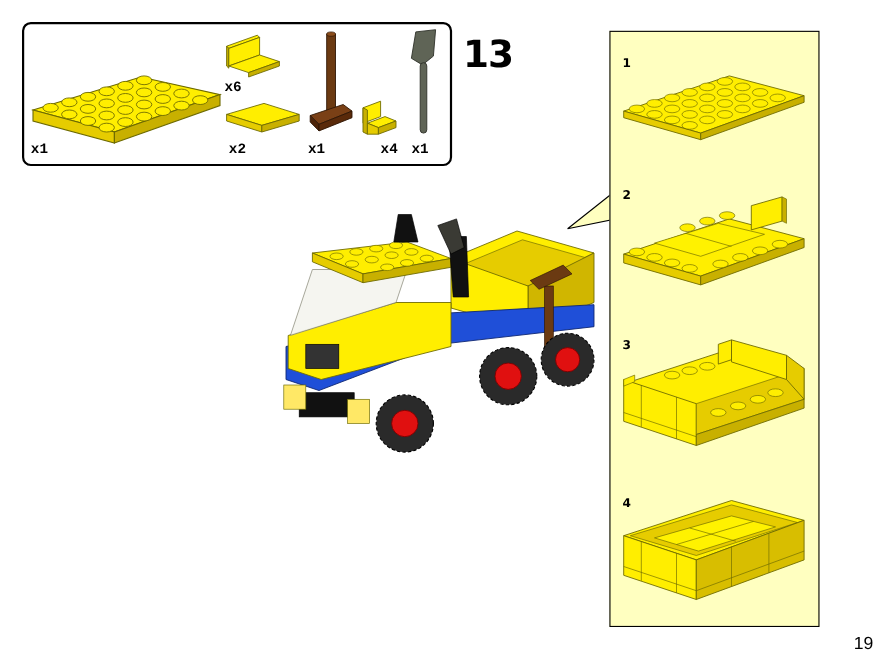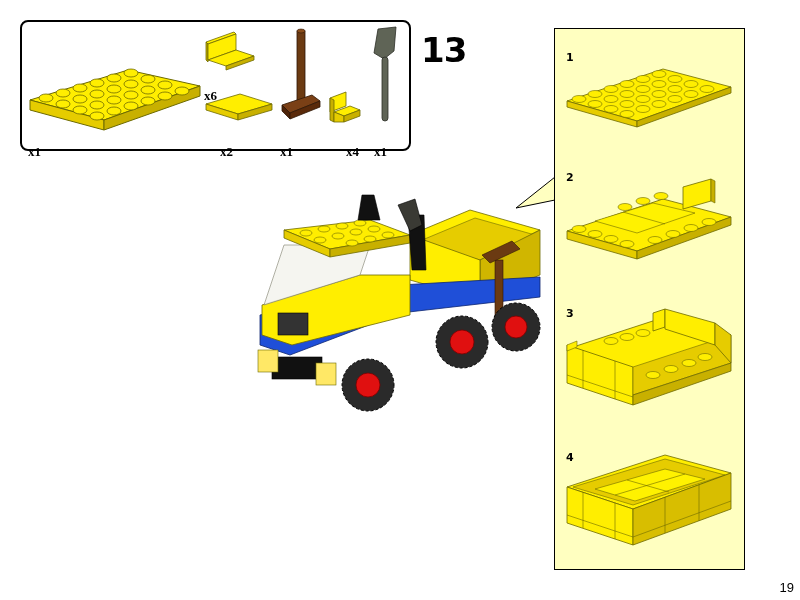--- a/index.html
+++ b/index.html
@@ -1,23 +1,23 @@
 <!DOCTYPE html>
 <html><head>
 <meta charset="utf-8">
 <style>
   html, body { margin:0; padding:0; }
   body { width:800px; height:600px; background:#ffffff; position:relative; overflow:hidden; font-family:"Liberation Sans", sans-serif; }
   .abs { position:absolute; }
   .parts-box { left:20px; top:20px; width:387px; height:127px; border:2px solid #000; border-radius:8px; background:#fff; }
-  .qty { position:absolute; font-family:Liberation Serif, serif; font-weight:bold; font-size:13px; color:#000;margin-top:16px; }
+  .qty { position:absolute; font-family:Liberation Mono, monospace; font-weight:bold; font-size:13px; color:#000; }
   .step-num { left:421px; top:30px; font-family:"DejaVu Sans", sans-serif; font-weight:bold; font-size:34px; color:#000; letter-spacing:-1px; }
   .callout { left:554px; top:28px; width:189px; height:540px; background:#ffffc0; border:1px solid #000; }
   .sub-num { position:absolute; font-family:"DejaVu Sans", sans-serif; font-weight:bold; font-size:11px; color:#000; }
-  .page-num { right:6px; bottom:5px; font-family:"Liberation Sans", sans-serif; font-size:13px; color:#000; }
+  .page-num { right:6px; bottom:5px; font-family:"Liberation Sans", sans-serif; font-size:16px; color:#000; }
   svg { position:absolute; overflow:visible; }
 </style>
 </head>
 <body>
 
 <div class="abs parts-box">
 
   <svg style="left:6px;top:28px;" width="175" height="90" viewBox="0 0 175 90">
     <polygon points="2,50 100,20 172,36 76,70" fill="#ffee00" stroke="#6d6a00" stroke-width="1"></polygon>
     <polygon points="2,50 76,70 76,80 2,60" fill="#e6cc00" stroke="#6d6a00" stroke-width="1"></polygon>
@@ -58,21 +58,21 @@
     <polygon points="4,32 32,22 50,28 22,38" fill="#ffee00" stroke="#6d6a00" stroke-width="0.8"></polygon>
     <polygon points="22,38 50,28 50,32 22,42" fill="#c8b000" stroke="#6d6a00" stroke-width="0.8"></polygon>
   </svg>
   <span class="qty" style="left:182px;top:50px;">x6</span>
 
   <svg style="left:182px;top:68px;" width="70" height="35" viewBox="0 0 70 35">
     <polygon points="2,14 36,4 68,14 34,24" fill="#ffee00" stroke="#6d6a00" stroke-width="0.8"></polygon>
     <polygon points="2,14 34,24 34,30 2,20" fill="#e6cc00" stroke="#6d6a00" stroke-width="0.8"></polygon>
     <polygon points="34,24 68,14 68,20 34,30" fill="#c8b000" stroke="#6d6a00" stroke-width="0.8"></polygon>
   </svg>
-  <span class="qty" style="left:198px;top:106px;">x2</span>
+  <span class="qty" style="left:186px;top:106px;">x2</span>
 
   <svg style="left:258px;top:5px;" width="45" height="95" viewBox="0 0 45 95">
     <rect x="17" y="4" width="8" height="72" fill="#6b3a12" stroke="#2e1605" stroke-width="0.8"></rect>
     <ellipse cx="21" cy="4" rx="4" ry="2" fill="#8a4c1a" stroke="#2e1605" stroke-width="0.6"></ellipse>
     <polygon points="2,78 32,68 40,74 10,86" fill="#7a4016" stroke="#2e1605" stroke-width="0.8"></polygon>
     <polygon points="2,78 10,86 10,92 2,84" fill="#4d2308" stroke="#2e1605" stroke-width="0.8"></polygon>
     <polygon points="10,86 40,74 40,80 10,92" fill="#5a2a0a" stroke="#2e1605" stroke-width="0.8"></polygon>
   </svg>
   <span class="qty" style="left:258px;top:106px;">x1</span>
 

